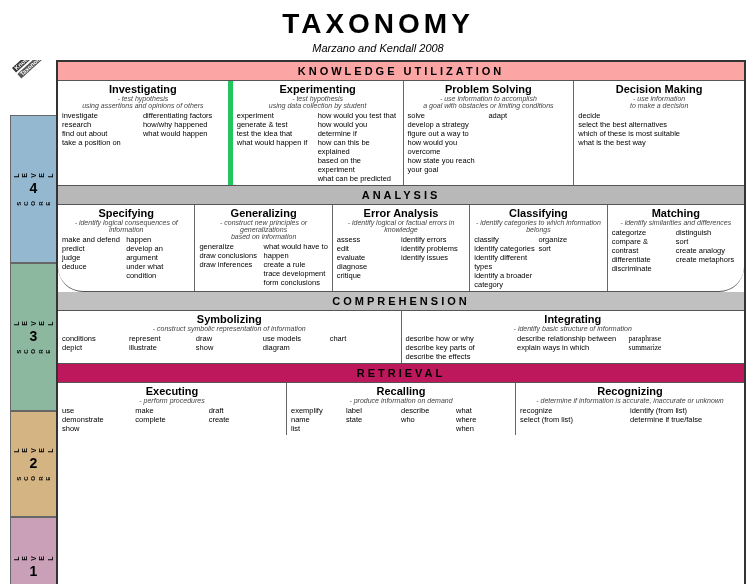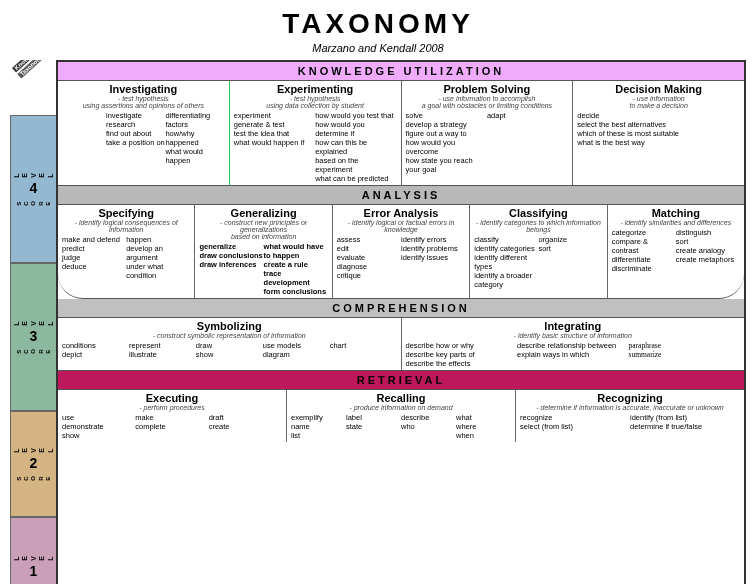--- a/index.html
+++ b/index.html
@@ -90,28 +90,28 @@
       <div style="display:flex; align-items:center; justify-content:center; flex-direction:column; height:110px; background:#c9a0b8; border:1px solid #666; border-right:none;">
         <div style="writing-mode:vertical-rl;transform:rotate(180deg);font-size:7px;font-weight:bold;letter-spacing:1px;line-height:1.2;">L<br>E<br>V<br>E<br>L</div>
         <div style="font-size:14px;font-weight:bold;margin-top:2px;">1</div>
         <div style="writing-mode:vertical-rl;transform:rotate(180deg);font-size:6px;font-weight:bold;letter-spacing:1px;margin-top:4px;line-height:1.2;">S<br>C<br>O<br>R<br>E</div>
       </div>
     </div>
 
     <div style="flex:1; border:2px solid #333;">
 
       <div>
-        <div class="sec-header-cell" style="background:#f0abfc;">KNOWLEDGE UTILIZATION</div>
+        <div class="sec-header-cell" style="background:#fca5a5;">KNOWLEDGE UTILIZATION</div>
         <div style="display:flex; border-bottom:1px solid #555;">
 
-          <div style="flex:1; border-right:1px solid #22c55e; padding:2px 4px;">
+          <div style="flex:1; border-right:5px solid #22c55e; padding:2px 4px;">
             <div class="col-head">Investigating</div>
             <div class="col-desc">- test hypothesis<br>using assertions and opinions of others</div>
             <div style="display:flex; font-size:7.5px; margin-top:2px;">
-              <div style="flex:1;margin-left:44px;">
+              <div style="flex:1;">
                 <div>investigate</div>
                 <div>research</div>
                 <div>find out about</div>
                 <div>take a position on</div>
               </div>
               <div style="flex:1;">
                 <div>differentiating factors</div>
                 <div>how/why happened</div>
                 <div>what would happen</div>
               </div>
@@ -186,21 +186,21 @@
                 <div>happen</div>
                 <div>develop an argument</div>
                 <div>under what condition</div>
               </div>
             </div>
           </div>
 
           <div style="flex:1; border-right:1px solid #666; padding:2px 4px;">
             <div class="col-head">Generalizing</div>
             <div class="col-desc">- construct new principles or generalizations<br>based on information</div>
-            <div style="display:flex; font-size:7.5px; margin-top:2px;font-weight:bold;">
+            <div style="display:flex; font-size:7.5px; margin-top:2px;">
               <div style="flex:1;">
                 <div>generalize</div>
                 <div>draw conclusions</div>
                 <div>draw inferences</div>
               </div>
               <div style="flex:1;">
                 <div>what would have to happen</div>
                 <div>create a rule</div>
                 <div>trace development</div>
                 <div>form conclusions</div>

